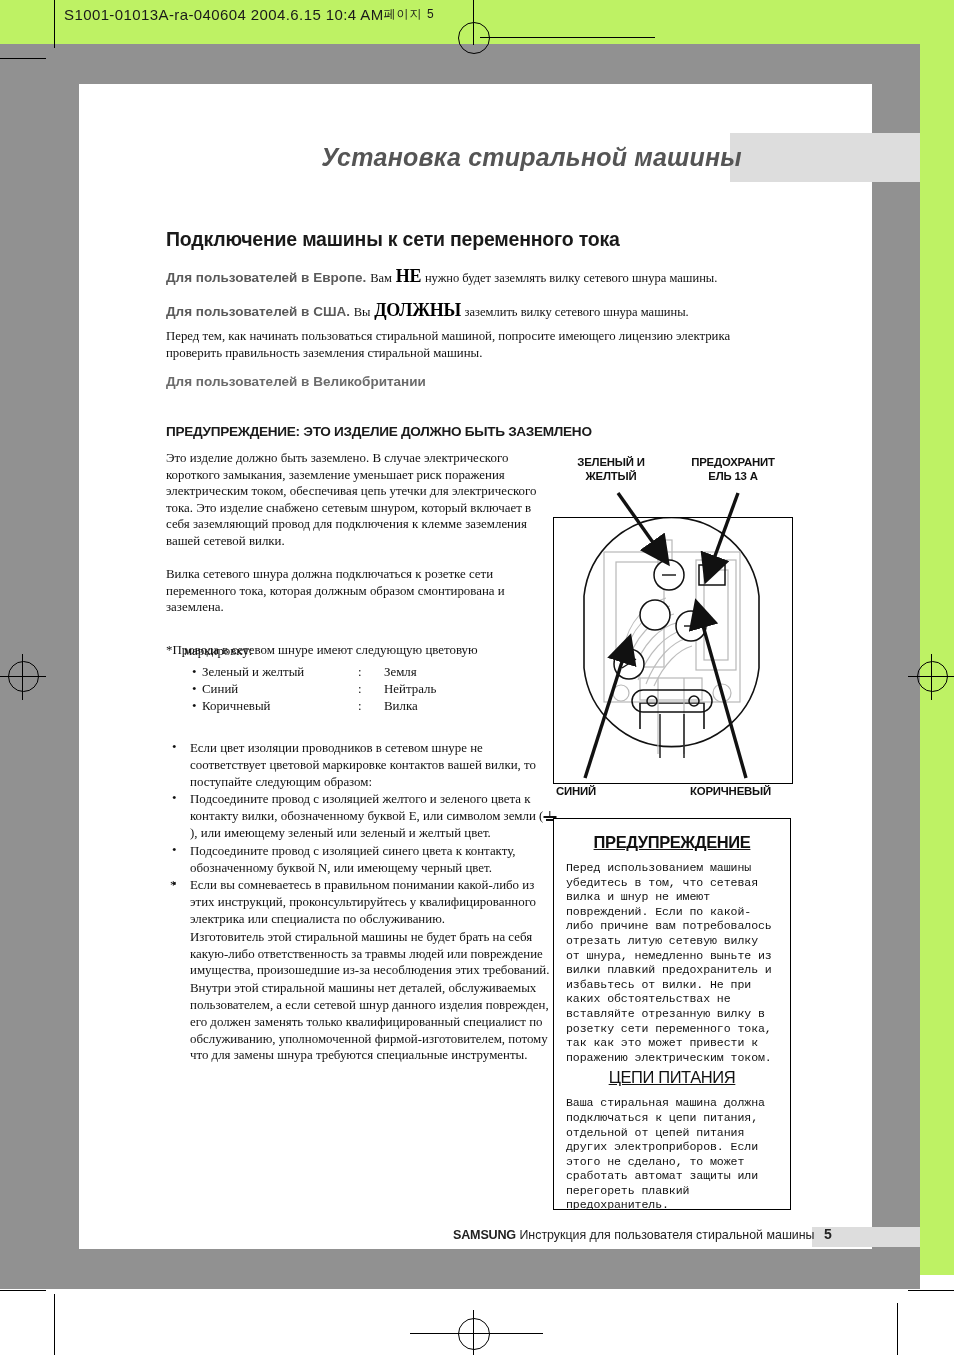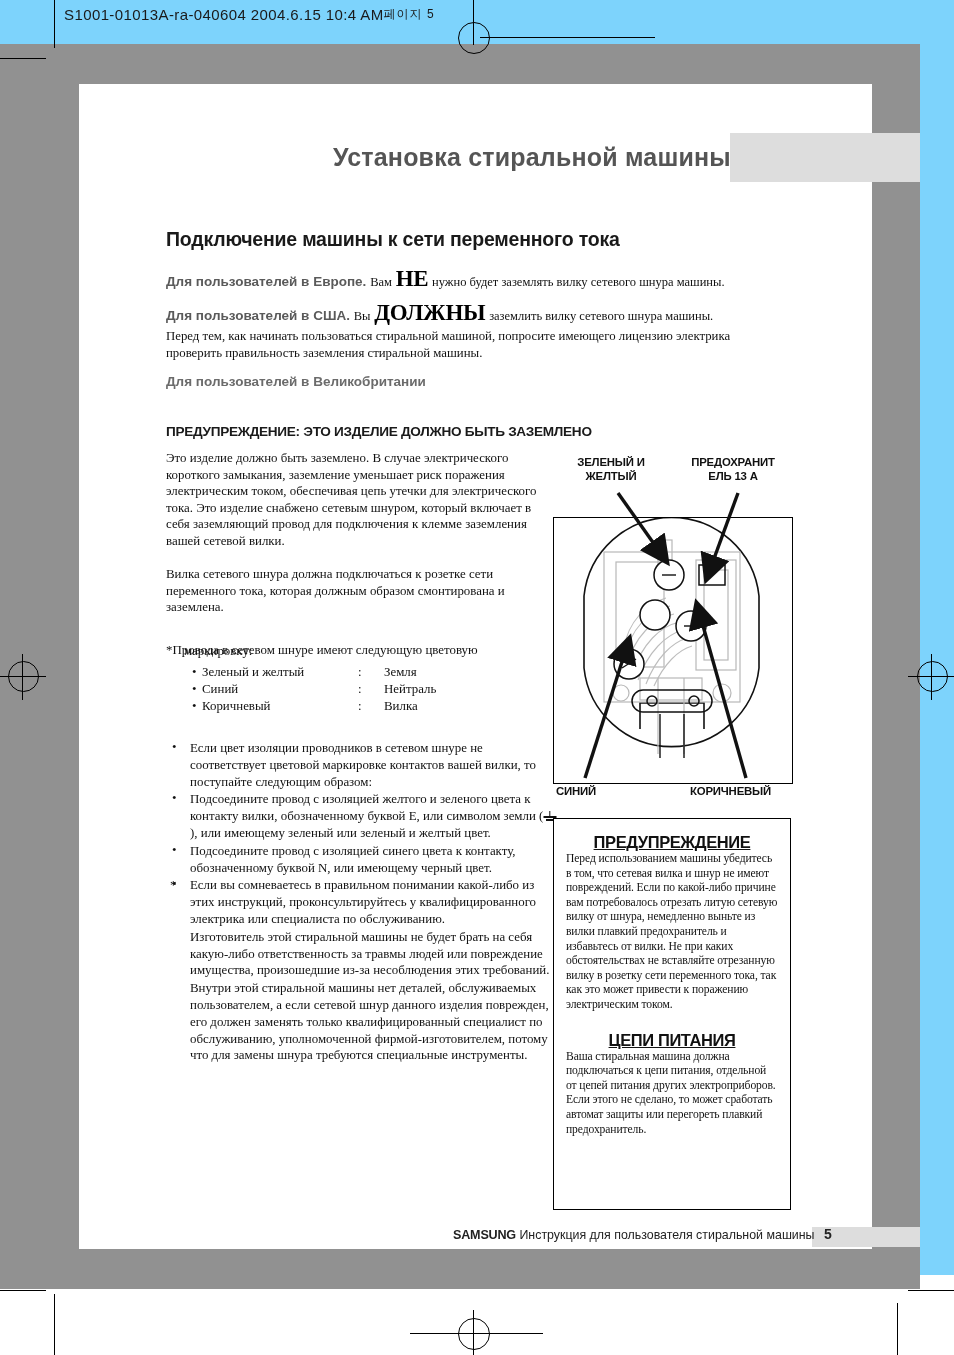--- a/index.html
+++ b/index.html
@@ -1,45 +1,45 @@
 <!DOCTYPE html>
 <html><head>
 <meta charset="utf-8">
 <style>
   html,body{margin:0;padding:0;background:#ffffff;}
   body{width:954px;height:1355px;overflow:hidden;font-family:"Liberation Serif",serif;}
-  #root{position:relative;width:954px;height:1275px;background:#7dd3fc;}
+  #root{position:relative;width:954px;height:1275px;background:#bef264;}
 
   
   .scanbar{position:absolute;left:0;top:44px;width:920px;height:1245px;background:#919191;}
   .page{position:absolute;left:79px;top:84px;width:793px;height:1165px;background:#ffffff;}
 
   .slug{position:absolute;left:64px;top:6px;font-family:"Liberation Sans",sans-serif;
         font-size:15px;color:#1a1a1a;letter-spacing:.4px;white-space:nowrap;}
   .slug .ko{font-size:12px;vertical-align:2px;letter-spacing:1px;}
 
   .rule-h{position:absolute;background:#000;height:1px;}
   .rule-v{position:absolute;background:#000;width:1px;}
   .regmark{position:absolute;border:1px solid #000;border-radius:50%;background:transparent;}
 
   
   .hdr-band{position:absolute;left:333px;top:133px;width:587px;height:49px;background:#dddddd;}
   .hdr-title-box{position:absolute;left:333px;top:133px;width:397px;height:49px;background:#ffffff;
-        display:flex;align-items:center;}
+        display:flex;align-items:center;justify-content:center;font-style:italic;}
   .hdr-title{font-family:"Liberation Sans",sans-serif;font-size:25px;font-weight:bold;
         color:#555555;letter-spacing:.2px;white-space:nowrap;}
 
   
   .h1{position:absolute;left:166px;top:228px;font-family:"Liberation Sans",sans-serif;
       font-size:19.5px;font-weight:bold;color:#1a1a1a;letter-spacing:-.2px;white-space:nowrap;}
 
   .lead{position:absolute;font-family:"Liberation Sans",sans-serif;font-size:13.5px;
         font-weight:bold;color:#5a5a5a;white-space:nowrap;}
   .lead .ser{font-family:"Liberation Serif",serif;font-weight:normal;color:#111;font-size:12.5px;}
-  .lead .big{font-family:"Liberation Serif",serif;font-weight:bold;color:#000;font-size:23px;
+  .lead .big{font-family:"Liberation Serif",serif;font-weight:bold;color:#000;font-size:18px;
         letter-spacing:-.3px;}
 
   .para{position:absolute;font-family:"Liberation Serif",serif;font-size:12.8px;color:#111;
         line-height:16.6px;}
 
   .h2{position:absolute;left:166px;font-family:"Liberation Sans",sans-serif;color:#1a1a1a;}
   .h2.big{font-size:19.5px;font-weight:bold;letter-spacing:-.2px;}
   .h2.sub{font-size:13.6px;font-weight:bold;letter-spacing:-.3px;}
   .h2.gray{font-size:13.5px;font-weight:bold;color:#6b6b6b;}
 
@@ -69,24 +69,24 @@
   .diag-box{position:absolute;left:553px;top:517px;width:238px;height:265px;
         border:1.4px solid #000;background:#fff;}
   .dlabel{position:absolute;font-family:"Liberation Sans",sans-serif;font-size:11.4px;
         font-weight:bold;color:#111;text-align:center;line-height:14px;letter-spacing:-.2px;}
 
   
   .warnbox{position:absolute;left:553px;top:818px;width:238px;height:392px;
         border:1.4px solid #000;background:#fff;box-sizing:border-box;padding:14px 12px 10px 12px;}
   .warn-title{font-family:"Liberation Sans",sans-serif;font-size:16.5px;font-weight:bold;
         color:#111;text-align:center;text-decoration:underline;letter-spacing:-.4px;}
-  .warn-body{font-family:Liberation Serif, serif;font-size:11.6px;color:#111;
-        line-height:14.6px;letter-spacing:-.1px;}
-  .warn-title2{font-family:"Liberation Sans",sans-serif;font-size:16.5px;font-weight:bold;
-        color:#111;text-align:center;text-decoration:underline;letter-spacing:-.4px;margin-top:18px;}
+  .warn-body{font-family:Liberation Mono, monospace;font-size:11.6px;color:#111;
+        line-height:14.6px;margin-top:9px;letter-spacing:-.1px;}
+  .warn-title2{font-family:"Liberation Sans",sans-serif;font-size:16.5px;font-weight:normal;
+        color:#111;text-align:center;text-decoration:underline;letter-spacing:-.4px;margin-top:3px;}
 
   
   .foot-band{position:absolute;left:812px;top:1227px;width:108px;height:20px;background:#dddddd;}
   .footer{position:absolute;left:453px;top:1226px;font-family:"Liberation Sans",sans-serif;
         font-size:12.4px;color:#222;white-space:nowrap;}
   .footer .brand{font-weight:bold;font-size:12.6px;letter-spacing:-.2px;}
   .footer .pg{font-weight:bold;font-size:14px;margin-left:6px;}
 </style>
 </head>
 <body>

